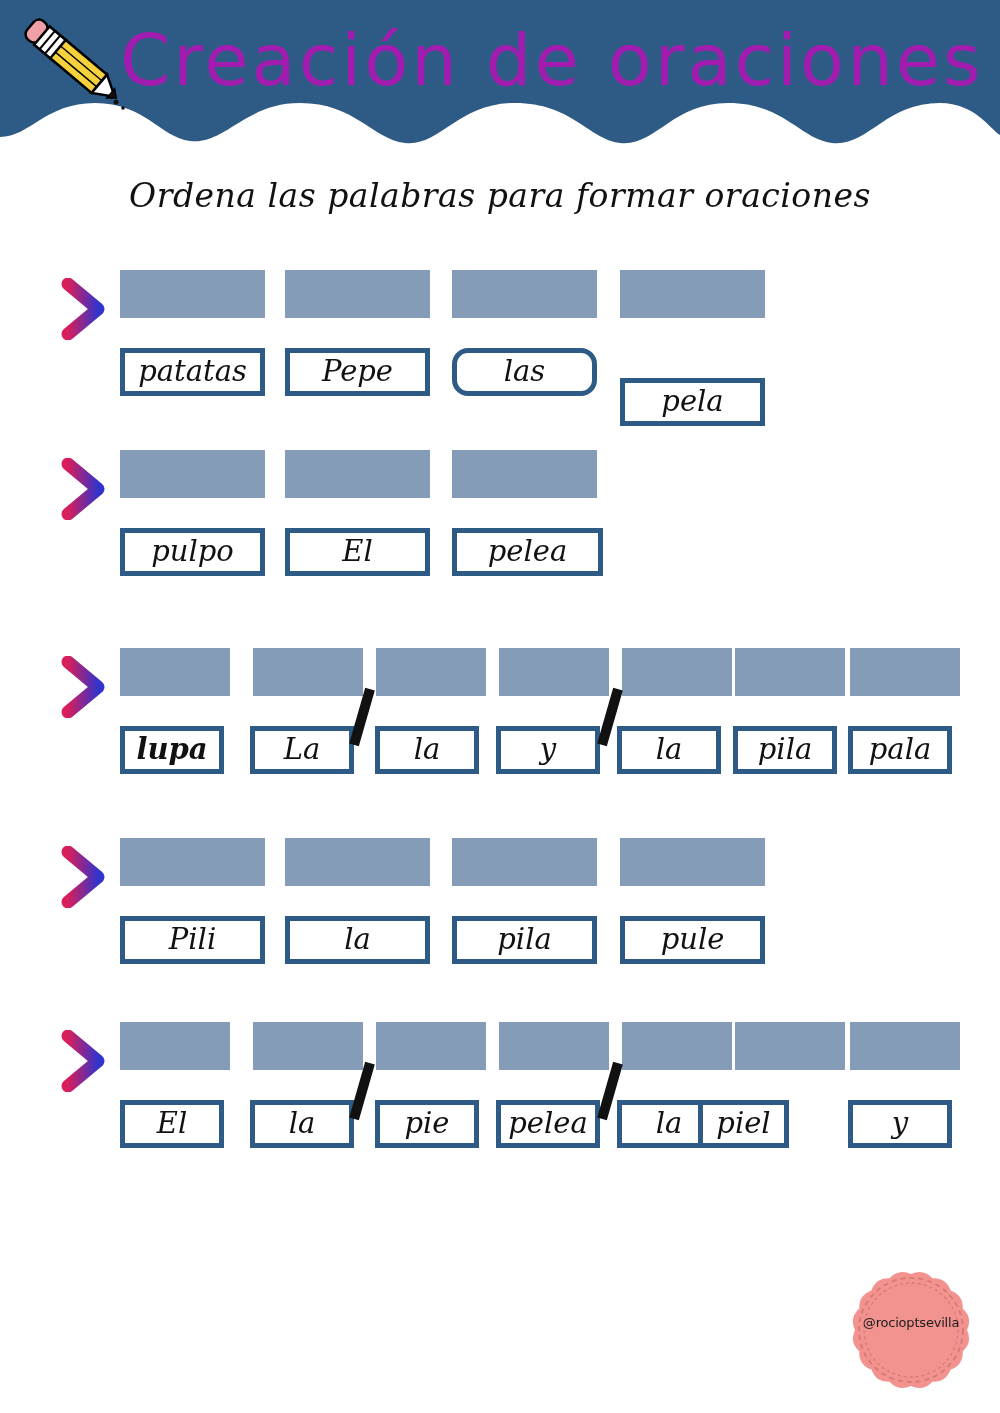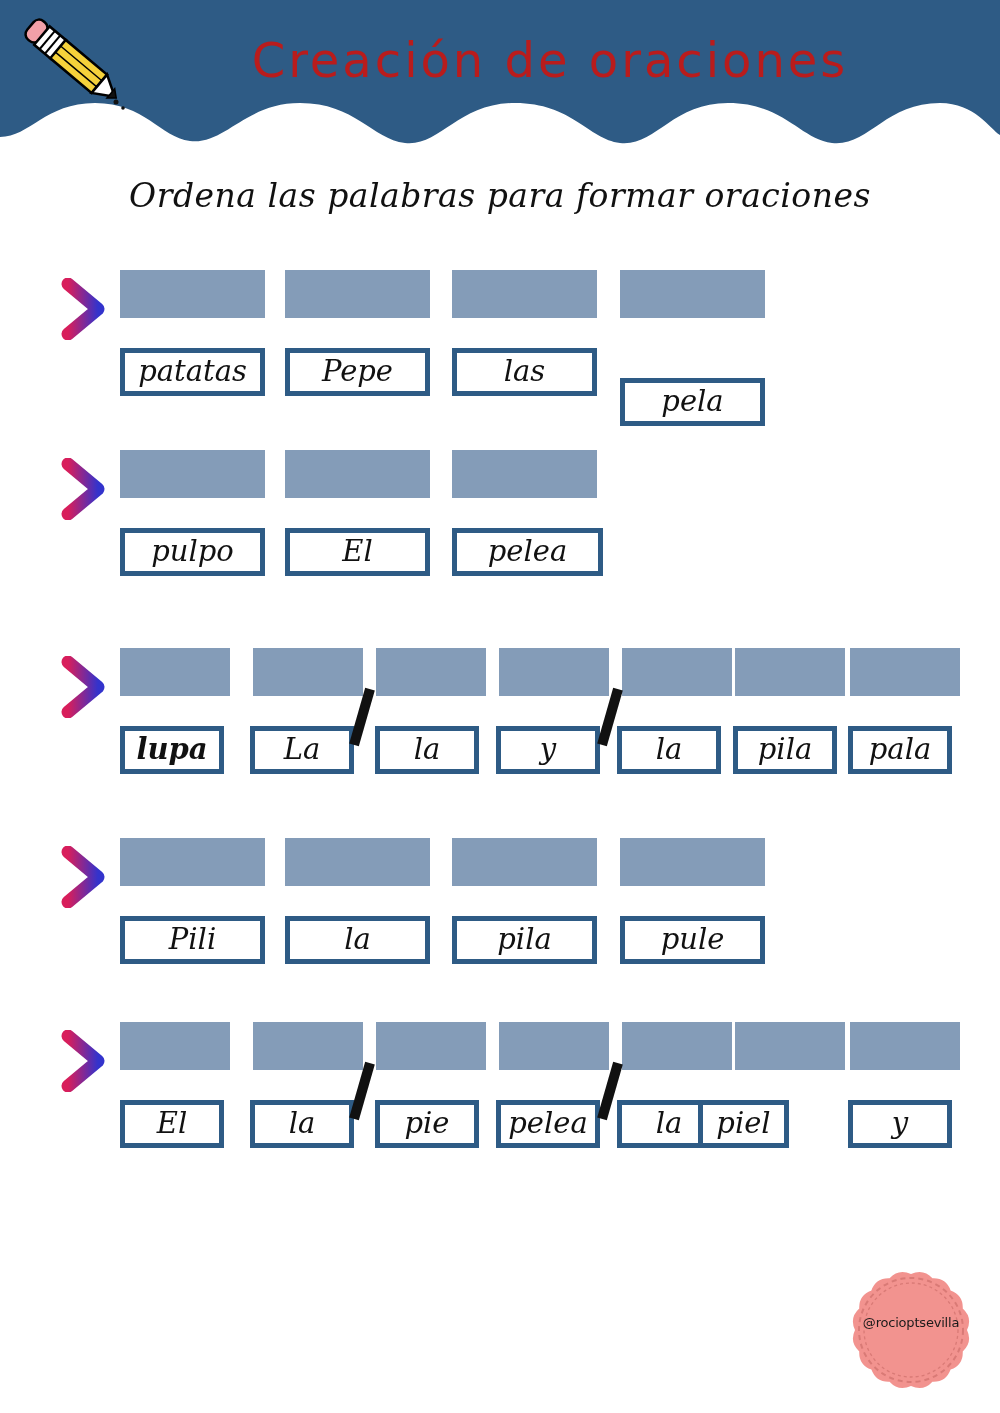--- a/index.html
+++ b/index.html
@@ -40,22 +40,22 @@
     height: 70px;
     display: block;
   }
   #page-title {
     position: absolute;
     left: 120px;
     top: 8px;
     width: 860px;
     height: 105px;
     line-height: 105px;
-    color: #b91c1c;
-    font-size: 48px;
+    color: #a21caf;
+    font-size: 72px;
     letter-spacing: 3px;
     font-family: "DejaVu Sans", sans-serif;
     font-weight: 400;
     text-align: center;
     white-space: nowrap;
   }
 
   
   #pencil-icon {
     position: absolute;
@@ -219,21 +219,21 @@
         <div class="drop-slot" style="left: 332px; width: 145px; background: rgb(132, 156, 184);"></div>
         <div class="drop-slot" style="left: 500px; width: 145px; background: rgb(132, 156, 184);"></div>
       </div>
       <div class="card-strip" style="top: 78px;">
         <div class="word-card" style="left: 0px; width: 145px; border-color: rgb(46, 91, 133);">
           <span class="word-card-text">patatas</span>
         </div>
         <div class="word-card" style="left: 165px; width: 145px; border-color: rgb(46, 91, 133);">
           <span class="word-card-text">Pepe</span>
         </div>
-        <div class="word-card" style="left: 332px; width: 145px; border-color: rgb(46, 91, 133);">
+        <div class="word-card" style="left: 332px; width: 145px; border-color: rgb(46, 91, 133); border-radius: 16px;">
           <span class="word-card-text">las</span>
         </div>
         <div class="word-card" style="left: 500px; width: 145px; border-color: rgb(46, 91, 133); margin-top: 30px;">
           <span class="word-card-text">pela</span>
         </div>
       </div>
     </div>
     <div class="exercise-row" style="top: 450px;">
       <svg class="arrow-icon" viewBox="0 0 96 62">
         <defs>

